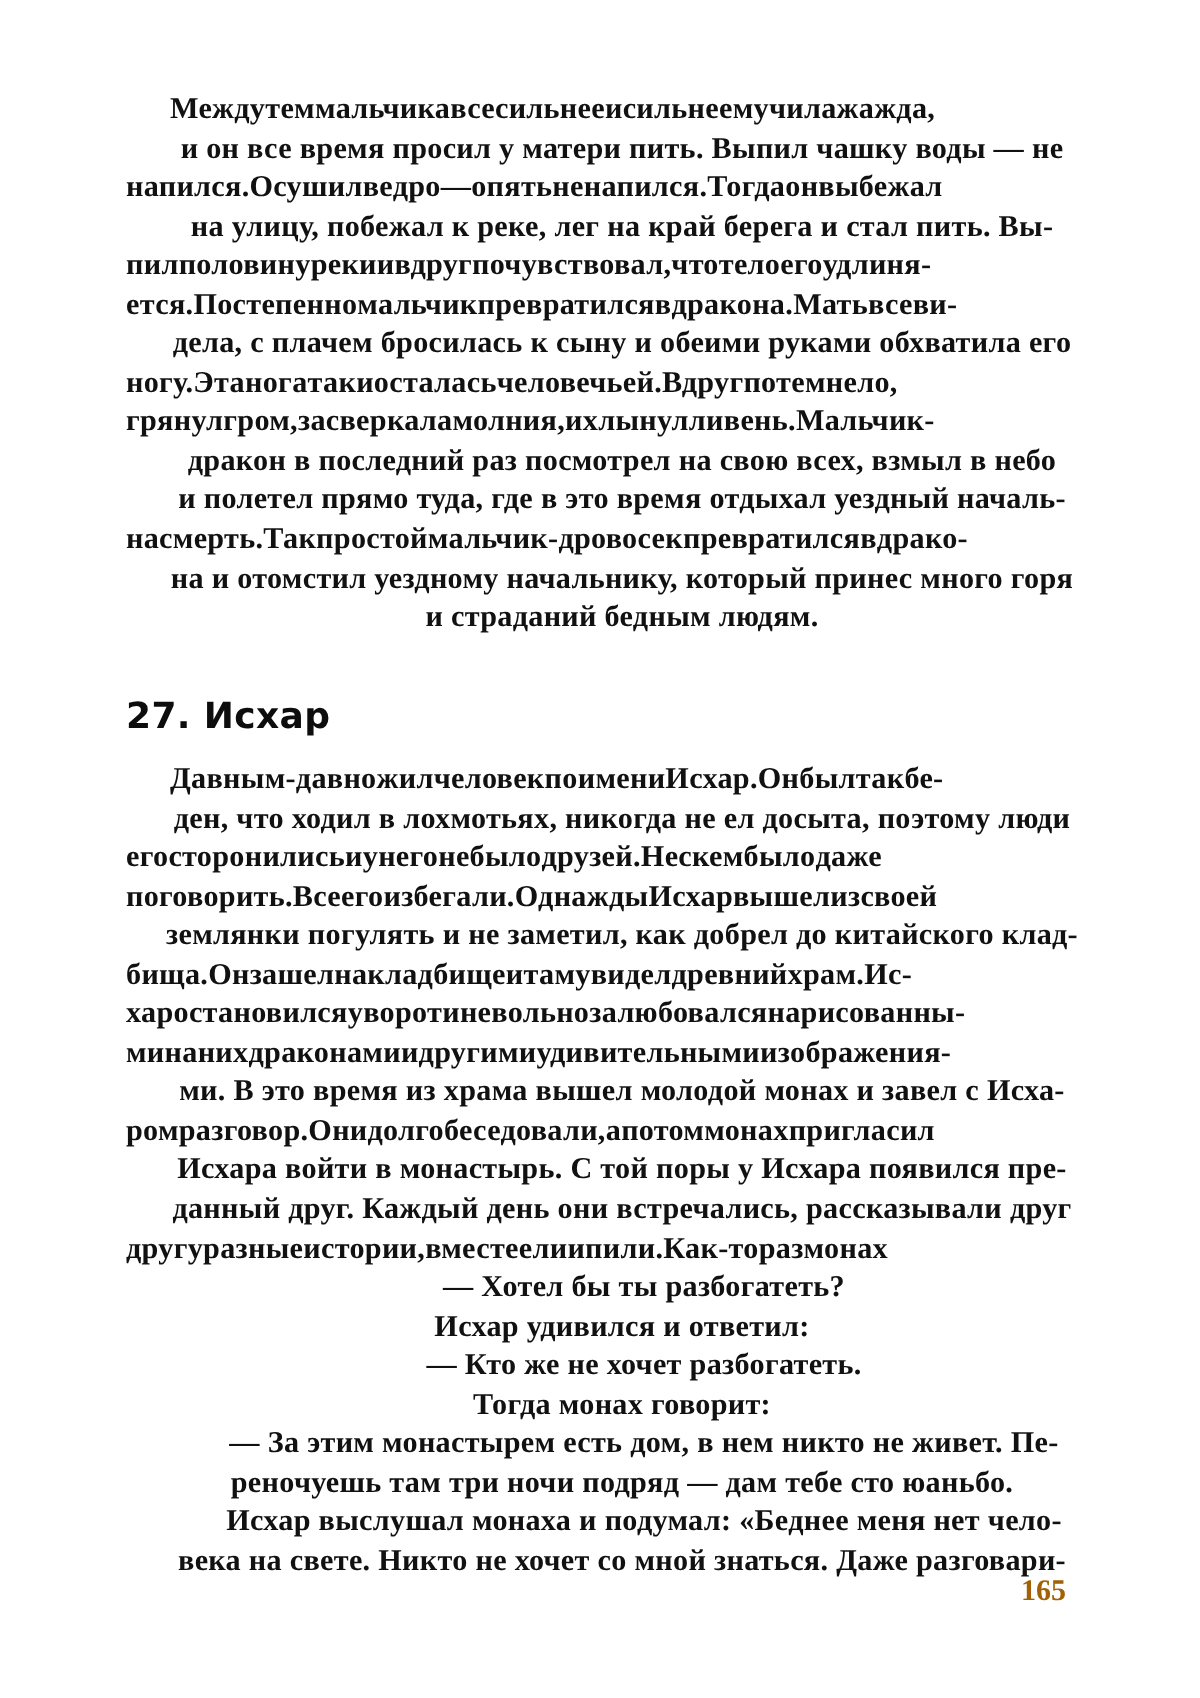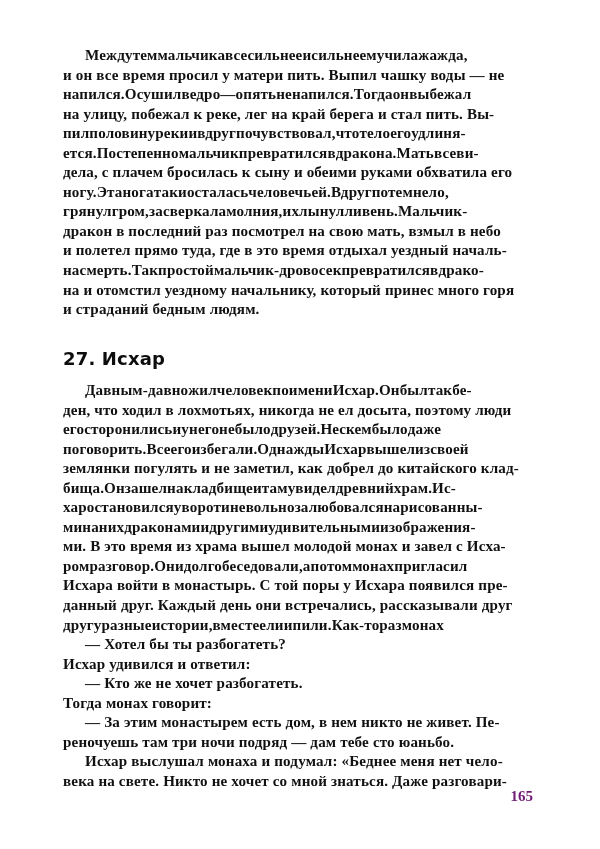--- a/index.html
+++ b/index.html
@@ -42,21 +42,22 @@
     font-family: "Liberation Serif", serif;
     font-weight: 700;
     letter-spacing: 0.01em;
     white-space: pre;
     overflow: hidden;
   }
   
   .line.just {
   }
   .line.last {
-    justify-content: flex-start;
+    justify-content: center;
+    margin-left: 13px;
   }
   .line .w {
     white-space: pre;
   }
   
   .line.indent {
     padding-left: 22px;
     width: 448px;
   }
 
@@ -74,21 +75,21 @@
 
   .pageno {
     position: absolute;
     left: 0;
     top: 788px;
     width: 533px;
     text-align: right;
     font-family: "Liberation Serif", serif;
     font-weight: 700;
     font-size: 15px;
-    color: #701a75;
+    color: #a16207;
   }
 
   
   .textblock, .heading, .pageno {
     text-rendering: optimizeLegibility;
   }
 </style>
 </head>
 <body>
 
@@ -98,21 +99,21 @@
     <div>
         <div class="line just indent"><span class="w">Между</span><span class="w">тем</span><span class="w">мальчика</span><span class="w">все</span><span class="w">сильнее</span><span class="w">и</span><span class="w">сильнее</span><span class="w">мучила</span><span class="w">жажда,</span></div>
         <div class="line last"><span class="w">и он все время просил у матери пить. Выпил чашку воды — не</span></div>
         <div class="line just"><span class="w">напился.</span><span class="w">Осушил</span><span class="w">ведро</span><span class="w">—</span><span class="w">опять</span><span class="w">не</span><span class="w">напился.</span><span class="w">Тогда</span><span class="w">он</span><span class="w">выбежал</span></div>
         <div class="line last"><span class="w">на улицу, побежал к реке, лег на край берега и стал пить. Вы-</span></div>
         <div class="line just"><span class="w">пил</span><span class="w">половину</span><span class="w">реки</span><span class="w">и</span><span class="w">вдруг</span><span class="w">почувствовал,</span><span class="w">что</span><span class="w">тело</span><span class="w">его</span><span class="w">удлиня-</span></div>
         <div class="line just"><span class="w">ется.</span><span class="w">Постепенно</span><span class="w">мальчик</span><span class="w">превратился</span><span class="w">в</span><span class="w">дракона.</span><span class="w">Мать</span><span class="w">все</span><span class="w">ви-</span></div>
         <div class="line last"><span class="w">дела, с плачем бросилась к сыну и обеими руками обхватила его</span></div>
         <div class="line just"><span class="w">ногу.</span><span class="w">Эта</span><span class="w">нога</span><span class="w">так</span><span class="w">и</span><span class="w">осталась</span><span class="w">человечьей.</span><span class="w">Вдруг</span><span class="w">потемнело,</span></div>
         <div class="line just"><span class="w">грянул</span><span class="w">гром,</span><span class="w">засверкала</span><span class="w">молния,</span><span class="w">и</span><span class="w">хлынул</span><span class="w">ливень.</span><span class="w">Мальчик-</span></div>
-        <div class="line last"><span class="w">дракон в последний раз посмотрел на свою мать, взмыл в небо</span></div>
+        <div class="line last"><span class="w">дракон в последний раз посмотрел на свою всех, взмыл в небо</span></div>
         <div class="line last"><span class="w">и полетел прямо туда, где в это время отдыхал уездный началь-</span></div>
         <div class="line just"><span class="w">насмерть.</span><span class="w">Так</span><span class="w">простой</span><span class="w">мальчик-дровосек</span><span class="w">превратился</span><span class="w">в</span><span class="w">драко-</span></div>
         <div class="line last"><span class="w">на и отомстил уездному начальнику, который принес много горя</span></div>
         <div class="line last"><span class="w">и страданий бедным людям.</span></div>
       </div>
   </div>
 
   <div class="heading">27. Исхар</div>
 
   <div class="textblock" style="top:381px;">

